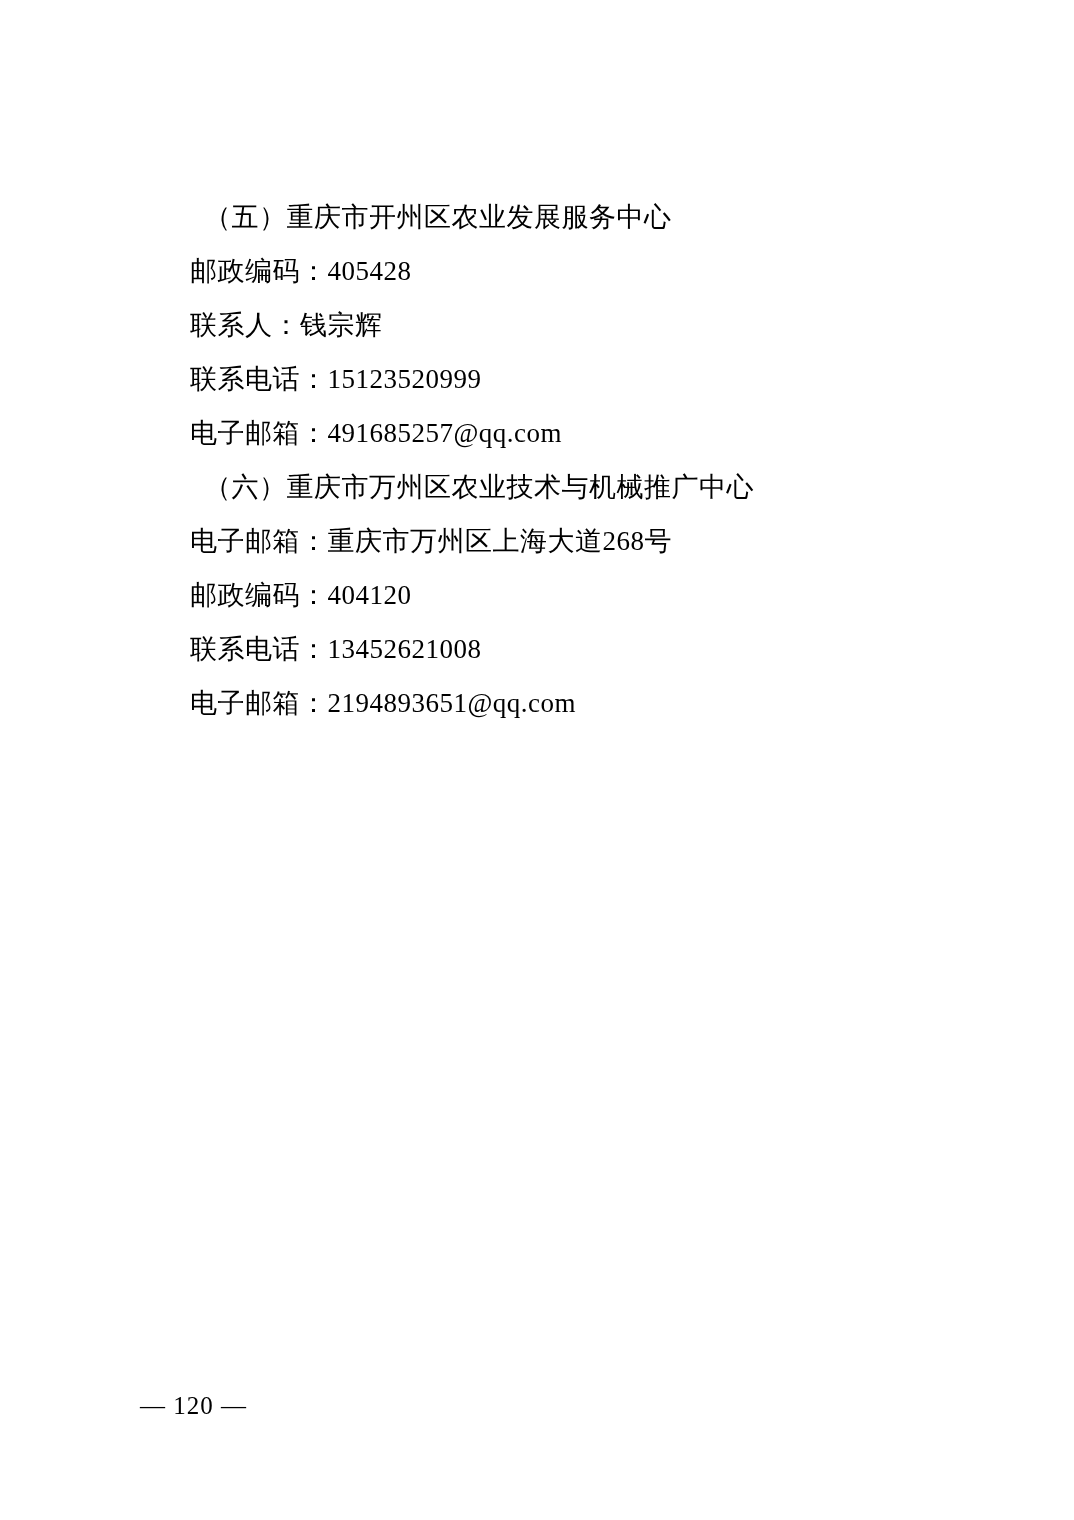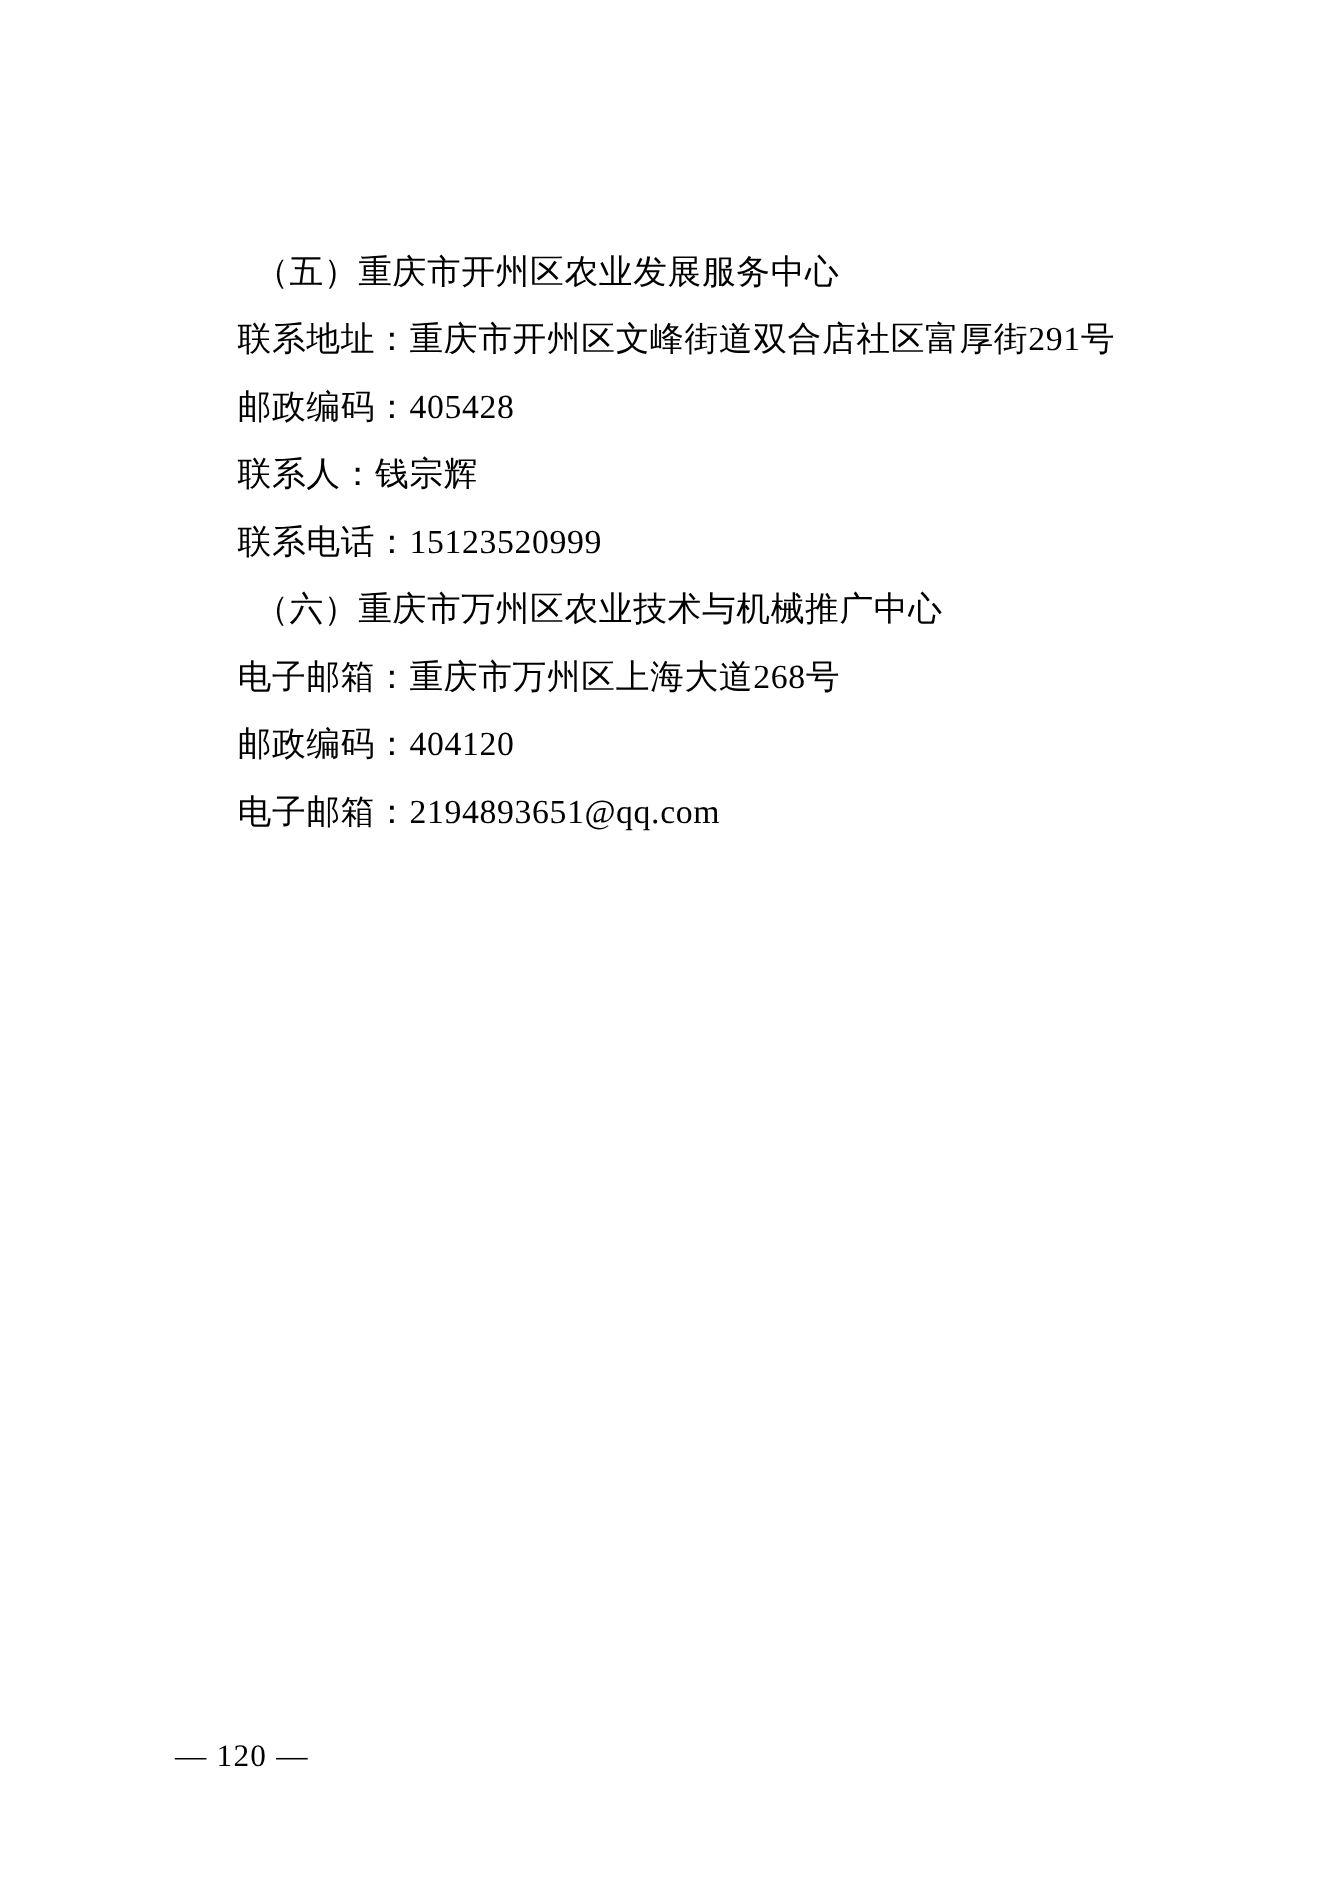--- a/index.html
+++ b/index.html
@@ -50,26 +50,27 @@
     letter-spacing: 1px;
   }
 </style>
 </head>
 <body>
 
 <div class="page">
   <div class="content">
 
     <div class="section-head">（五）重庆市开州区农业发展服务中心</div>
-    <div class="line">联系地址：重庆市开州区文峰街道双合店社区富厚街291号</div>
     <div class="line">邮政编码：405428</div>
     <div class="line">联系人：钱宗辉</div>
     <div class="line">联系电话：15123520999</div>
+    <div class="line">电子邮箱：491685257@qq.com</div>
 
     <div class="section-head">（六）重庆市万州区农业技术与机械推广中心</div>
     <div class="line">电子邮箱：重庆市万州区上海大道268号</div>
     <div class="line">邮政编码：404120</div>
+    <div class="line">联系电话：13452621008</div>
     <div class="line">电子邮箱：2194893651@qq.com</div>
 
   </div>
 
   <div class="footer">— 120 —</div>
 </div>
 
 </body></html>

